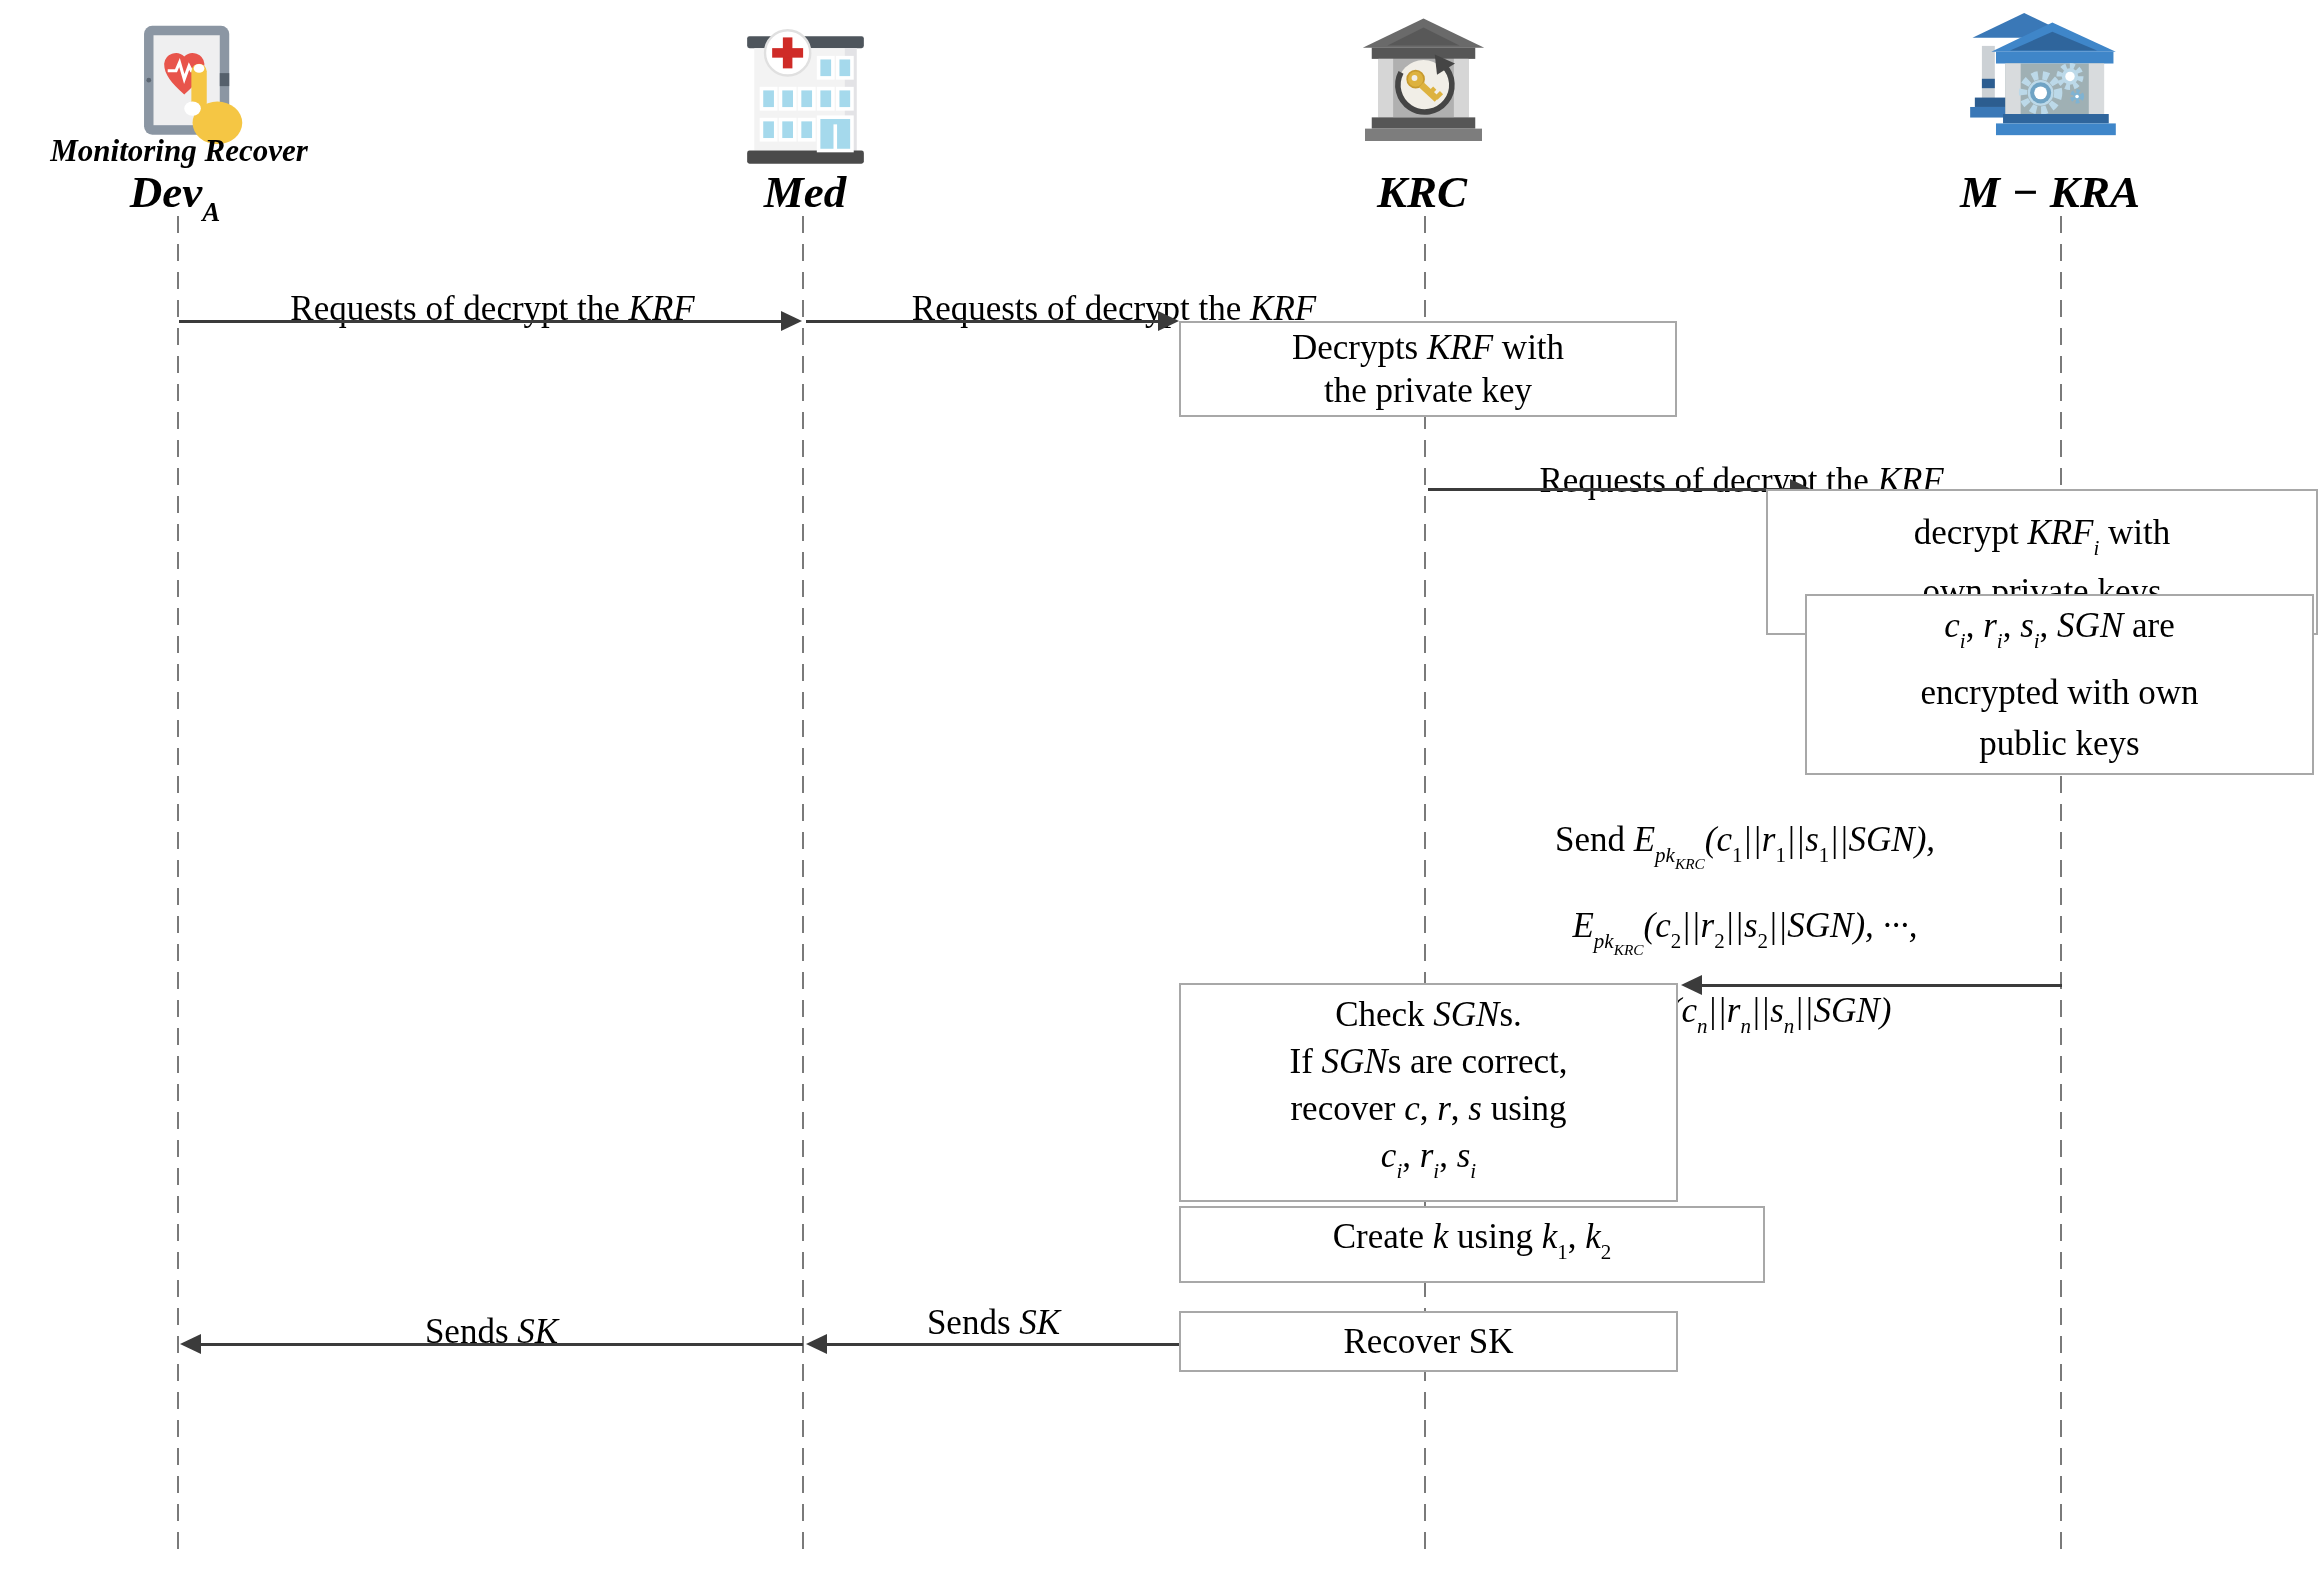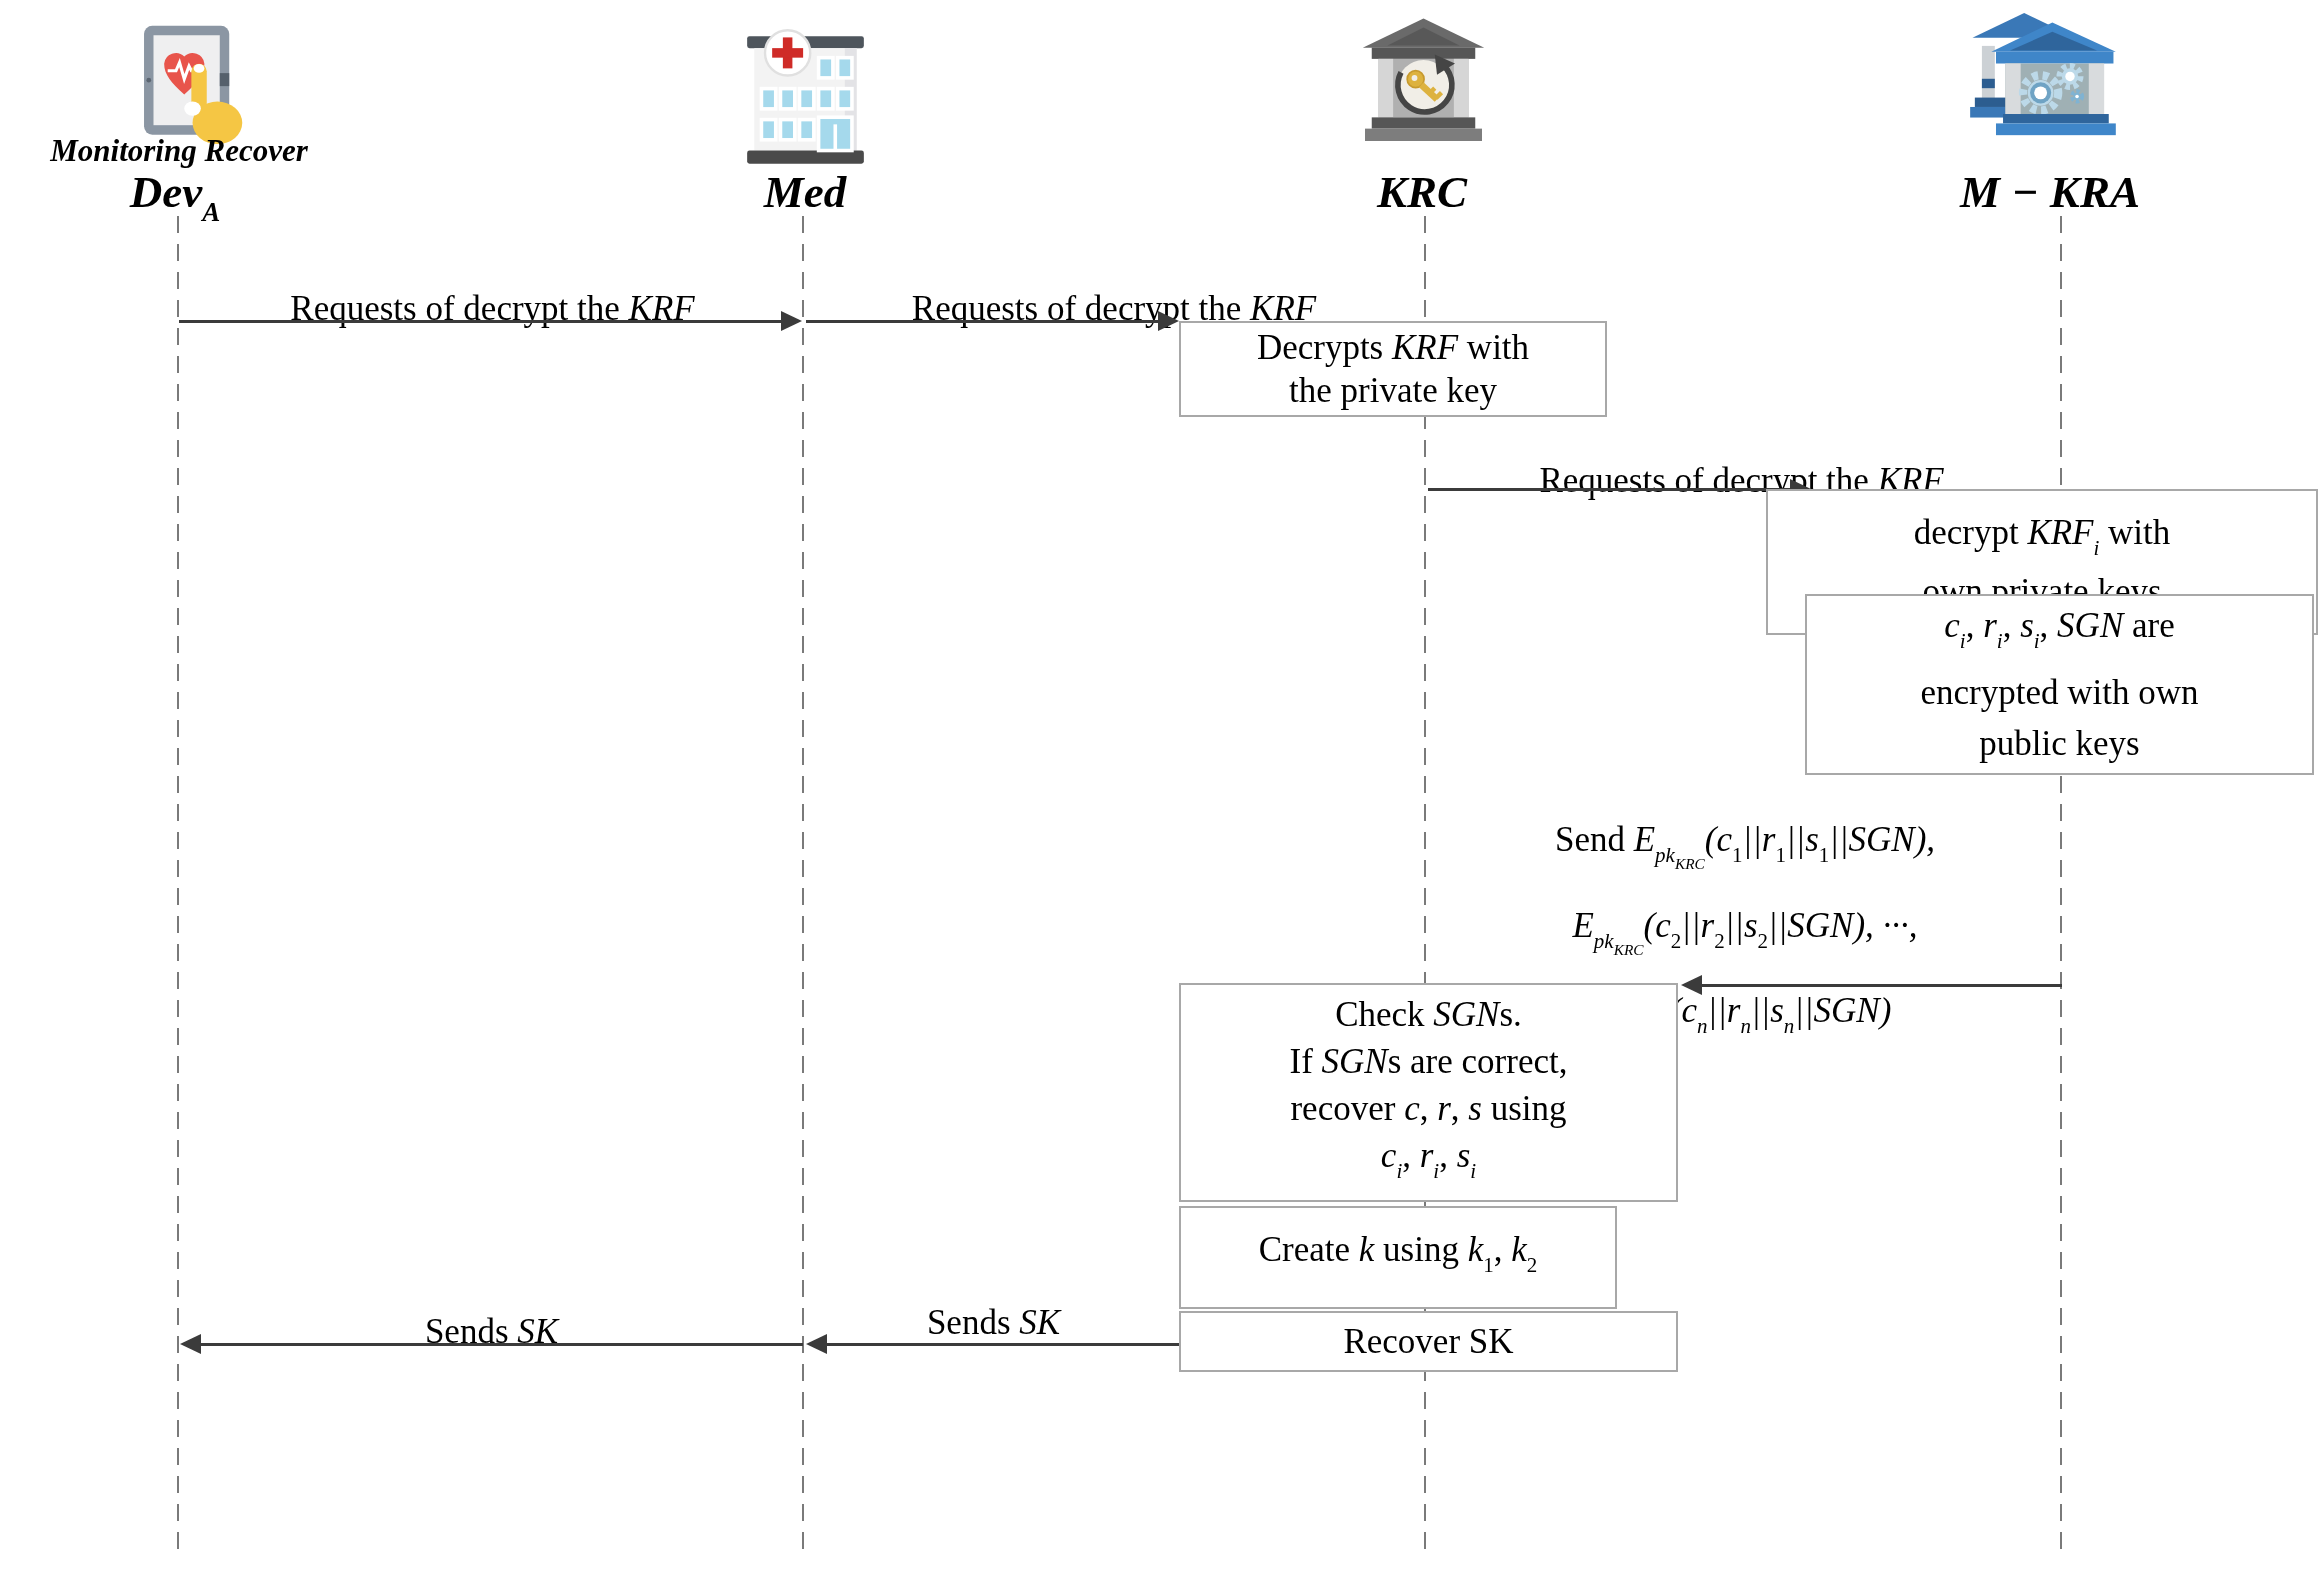--- a/index.html
+++ b/index.html
@@ -151,41 +151,41 @@
   <div class="shaft shaft-r"></div>
   <div class="head head-r"></div>
 </div>
 
 <div class="msg-label" style="left:809px;top:259px;width:610px;"><span>Requests of decrypt the </span><span class="sg-i">KRF</span></div>
 <div class="arrow" style="left:806px;top:311px;width:373px;">
   <div class="shaft shaft-r"></div>
   <div class="head head-r"></div>
 </div>
 
-<div class="action-box" style="left:1179px;top:321px;width:428px;line-height:43px;padding:2.8px 0;"><span>Decrypts </span><span class="sg-i">KRF</span><span> with</span><br><span>the private key</span></div>
+<div class="action-box" style="left:1179px;top:321px;width:498px;line-height:43px;padding:2.8px 0;"><span>Decrypts </span><span class="sg-i">KRF</span><span> with</span><br><span>the private key</span></div>
 
 <div class="msg-label" style="left:1429px;top:431px;width:631px;"><span>Requests of decrypt the </span><span class="sg-i">KRF</span><span class="sg-i sg-sub">i</span></div>
 <div class="arrow" style="left:1428px;top:479px;width:383px;">
   <div class="shaft shaft-r"></div>
   <div class="head head-r"></div>
 </div>
 
 <div class="action-box" style="left:1766px;top:489px;width:552px;line-height:43px;padding:20px 0;"><span>decrypt </span><span class="sg-i">KRF</span><span class="sg-i sg-sub">i</span><span> with</span><br><span>own private keys</span></div>
 
 <div class="action-box" style="left:1805px;top:594px;width:509px;line-height:51px;padding:4.3px 0;"><span class="sg-i">c</span><span class="sg-i sg-sub">i</span><span>, </span><span class="sg-i">r</span><span class="sg-i sg-sub">i</span><span>, </span><span class="sg-i">s</span><span class="sg-i sg-sub">i</span><span>, </span><span class="sg-i">SGN</span><span> are</span><br><span>encrypted with own</span><br><span>public keys</span></div>
 
 <div class="msg-label" style="left:1426px;top:779px;width:638px;line-height:62px;"><span>Send </span><span class="sg-i">E</span><span class="sg-i sg-sub">pk</span><span class="sg-i sg-sub2">KRC</span><span class="sg-i">(</span><span class="sg-i">c</span><span class="sg-sub">1</span><span class="sg-i">||</span><span class="sg-i">r</span><span class="sg-sub">1</span><span class="sg-i">||</span><span class="sg-i">s</span><span class="sg-sub">1</span><span class="sg-i">||</span><span class="sg-i">SGN</span><span class="sg-i">),</span><br><span class="sg-i">E</span><span class="sg-i sg-sub">pk</span><span class="sg-i sg-sub2">KRC</span><span class="sg-i">(</span><span class="sg-i">c</span><span class="sg-sub">2</span><span class="sg-i">||</span><span class="sg-i">r</span><span class="sg-sub">2</span><span class="sg-i">||</span><span class="sg-i">s</span><span class="sg-sub">2</span><span class="sg-i">||</span><span class="sg-i">SGN</span><span class="sg-i">), ···,</span><br><span class="sg-i">E</span><span class="sg-i sg-sub">pk</span><span class="sg-i sg-sub2">KRC</span><span class="sg-i">(</span><span class="sg-i">c</span><span class="sg-i sg-sub">n</span><span class="sg-i">||</span><span class="sg-i">r</span><span class="sg-i sg-sub">n</span><span class="sg-i">||</span><span class="sg-i">s</span><span class="sg-i sg-sub">n</span><span class="sg-i">||</span><span class="sg-i">SGN</span><span class="sg-i">)</span></div>
 <div class="arrow" style="left:1681px;top:975px;width:381px;">
   <div class="shaft shaft-l"></div>
   <div class="head head-l"></div>
 </div>
 
 <div class="action-box" style="left:1179px;top:983px;width:499px;line-height:47px;padding:5.7px 0;"><span>Check </span><span class="sg-i">SGN</span><span>s.</span><br><span>If </span><span class="sg-i">SGN</span><span>s are correct,</span><br><span>recover </span><span class="sg-i">c</span><span>, </span><span class="sg-i">r</span><span>, </span><span class="sg-i">s</span><span> using</span><br><span class="sg-i">c</span><span class="sg-i sg-sub">i</span><span>, </span><span class="sg-i">r</span><span class="sg-i sg-sub">i</span><span>, </span><span class="sg-i">s</span><span class="sg-i sg-sub">i</span></div>
 
-<div class="action-box" style="left:1179px;top:1206px;width:438px;line-height:43px;padding:20px 0;"><span>Create </span><span class="sg-i">k</span><span> using </span><span class="sg-i">k</span><span class="sg-sub">1</span><span>, </span><span class="sg-i">k</span><span class="sg-sub">2</span></div>
+<div class="action-box" style="left:1179px;top:1206px;width:586px;line-height:43px;padding:7px 0;"><span>Create </span><span class="sg-i">k</span><span> using </span><span class="sg-i">k</span><span class="sg-sub">1</span><span>, </span><span class="sg-i">k</span><span class="sg-sub">2</span></div>
 
 <div class="action-box" style="left:1179px;top:1285px;width:499px;line-height:43px;padding:7px 0;margin-top:26px;"><span>Recover SK</span></div>
 
 <div class="msg-label" style="left:809px;top:1273px;width:369px;"><span>Sends </span><span class="sg-i">SK</span></div>
 <div class="arrow" style="left:806px;top:1334px;width:373px;">
   <div class="shaft shaft-l"></div>
   <div class="head head-l"></div>
 </div>
 
 <div class="msg-label" style="left:181px;top:1282px;width:621px;"><span>Sends </span><span class="sg-i">SK</span></div>

